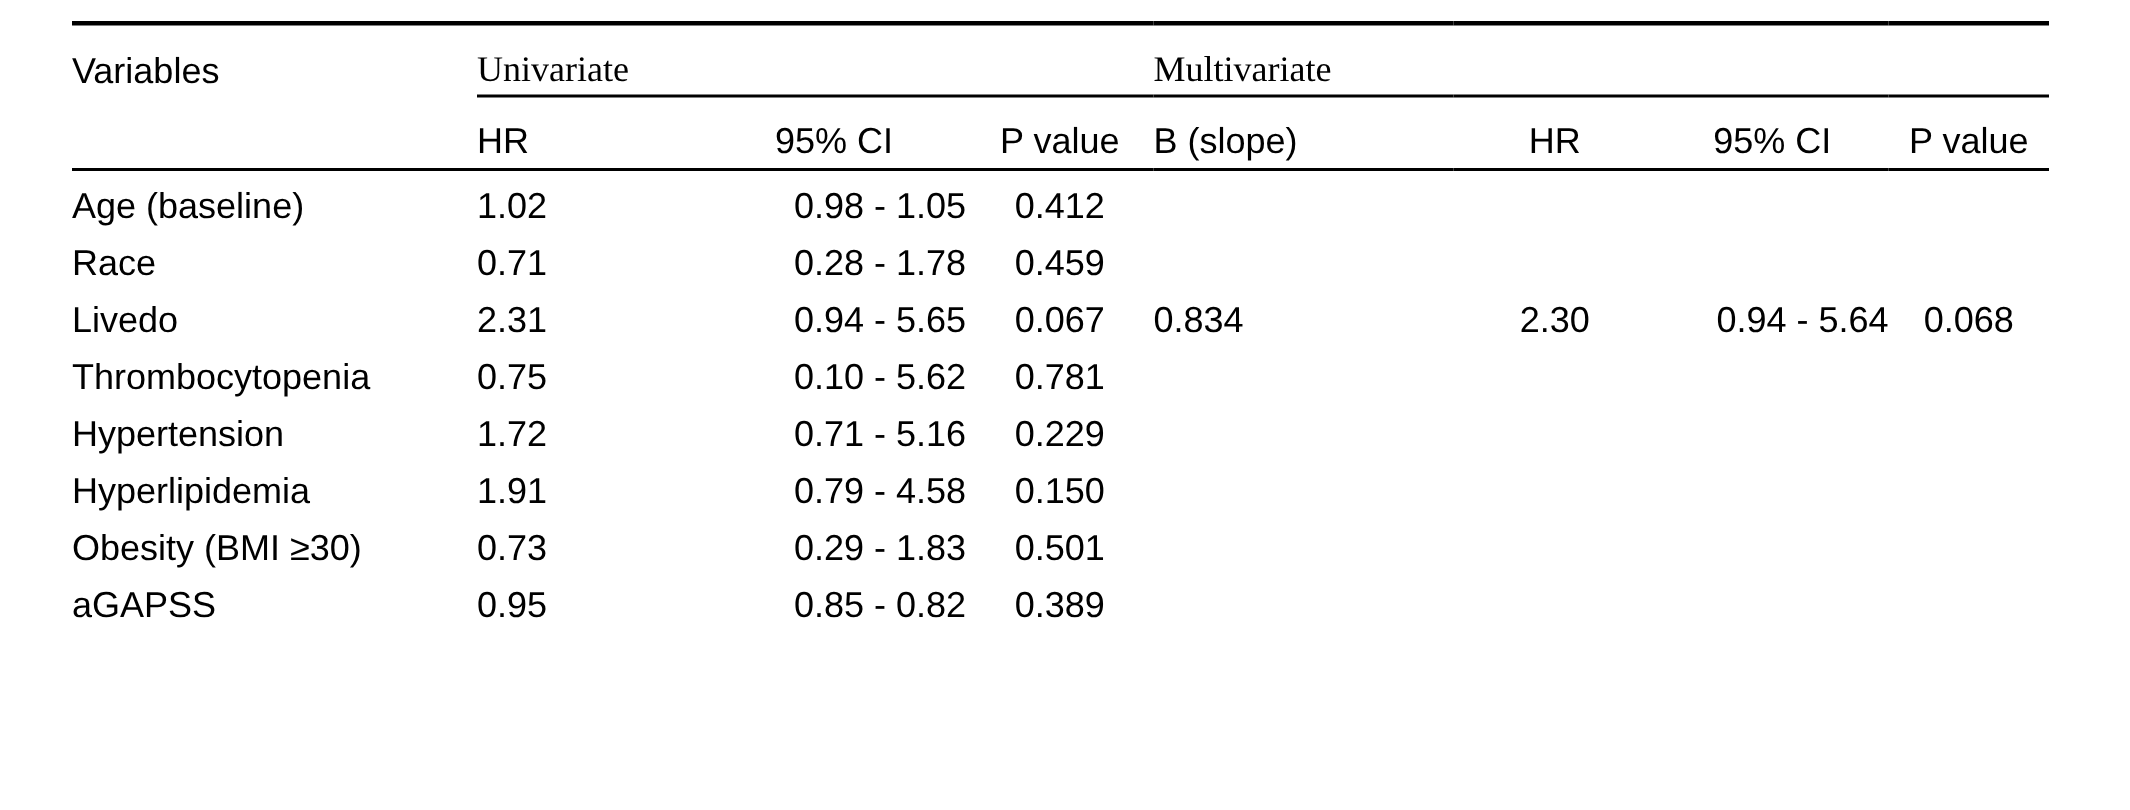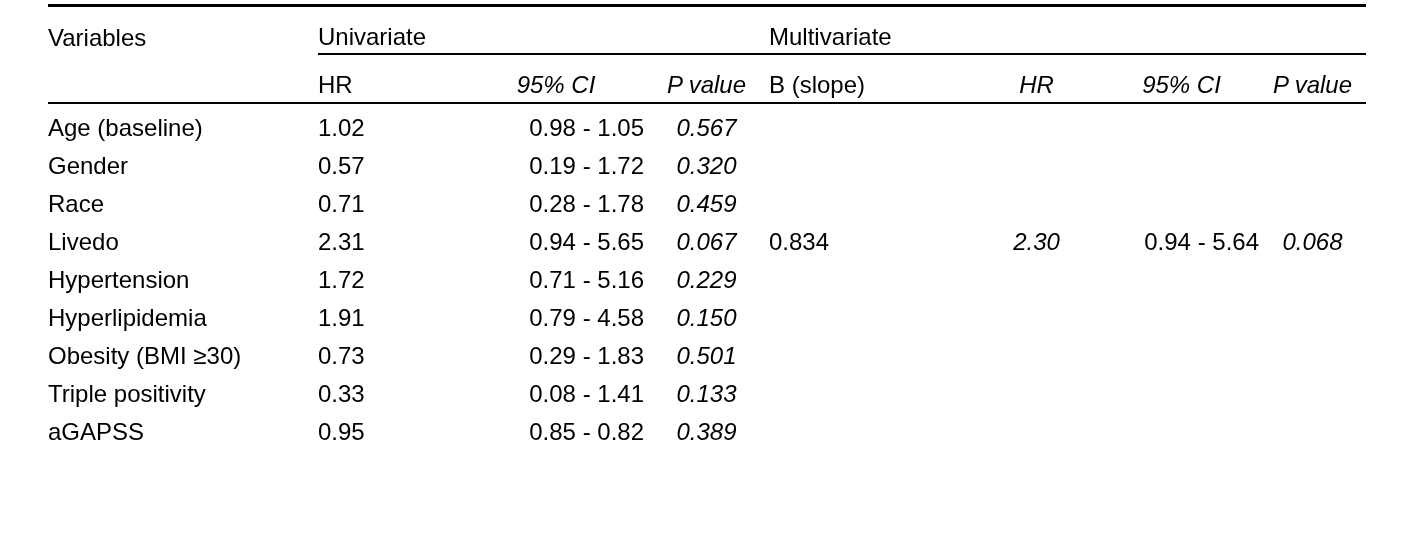--- a/index.html
+++ b/index.html
@@ -12,21 +12,21 @@
     height: 540px;
     font-family: "Liberation Sans", sans-serif;
     color: #000000;
     overflow: hidden;
   }
   .page {
     position: relative;
     width: 1420px;
     height: 540px;
     box-sizing: border-box;
-    padding: 4px 48px 0 48px;
+    padding: 14px 48px 0 48px;
   }
   table.stats {
     width: 1318px;
     border-collapse: collapse;
     font-size: 24px;
     table-layout: fixed;
   }
   table.stats td, table.stats th {
     padding: 0;
     font-weight: normal;
@@ -54,20 +54,21 @@
 
   
   tr.group-head td {
     height: 44px;
     font-size: 24px;
     padding-bottom: 2px;
   }
   tr.group-head td.grp-uni,
   tr.group-head td.grp-multi {
     border-bottom: 2px solid #000;
+    font-family: Liberation Serif, serif;
   }
 
   
   tr.sub-head td {
     height: 44px;
     padding-bottom: 3px;
     border-bottom: 2px solid #000;
     margin-top: 20px;
   }
 
@@ -79,21 +80,21 @@
   tr.data-row:first-of-type td {
     padding-top: 9px;
   }
   .spacer-row td {
     height: 10px;
     line-height: 0;
     font-size: 0;
   }
 
   .al { text-align: left; }
-  .ac { text-align: center; font-style: italic; }
+  .ac { text-align: center; }
   .ci { text-align: right; }
 </style>
 </head>
 <body>
 
 <div class="page">
   <table class="stats">
     <colgroup>
       <col class="c-var">
       <col class="c-uhr">
@@ -121,31 +122,21 @@
         <td class="al">B (slope)</td>
         <td class="ac">HR</td>
         <td class="ac">95% CI</td>
         <td class="ac">P value</td>
       </tr>
 
       <tr class="data-row">
         <td class="al">Age (baseline)</td>
         <td class="al">1.02</td>
         <td class="ci">0.98 - 1.05</td>
-        <td class="ac">0.567</td>
-        <td class="al"></td>
-        <td class="ac"></td>
-        <td class="ci"></td>
-        <td class="ac"></td>
-      </tr>
-      <tr class="data-row">
-        <td class="al">Gender</td>
-        <td class="al">0.57</td>
-        <td class="ci">0.19 - 1.72</td>
-        <td class="ac">0.320</td>
+        <td class="ac">0.412</td>
         <td class="al"></td>
         <td class="ac"></td>
         <td class="ci"></td>
         <td class="ac"></td>
       </tr>
       <tr class="data-row">
         <td class="al">Race</td>
         <td class="al">0.71</td>
         <td class="ci">0.28 - 1.78</td>
         <td class="ac">0.459</td>
@@ -158,20 +149,30 @@
         <td class="al">Livedo</td>
         <td class="al">2.31</td>
         <td class="ci">0.94 - 5.65</td>
         <td class="ac">0.067</td>
         <td class="al">0.834</td>
         <td class="ac">2.30</td>
         <td class="ci">0.94 - 5.64</td>
         <td class="ac">0.068</td>
       </tr>
       <tr class="data-row">
+        <td class="al">Thrombocytopenia</td>
+        <td class="al">0.75</td>
+        <td class="ci">0.10 - 5.62</td>
+        <td class="ac">0.781</td>
+        <td class="al"></td>
+        <td class="ac"></td>
+        <td class="ci"></td>
+        <td class="ac"></td>
+      </tr>
+      <tr class="data-row">
         <td class="al">Hypertension</td>
         <td class="al">1.72</td>
         <td class="ci">0.71 - 5.16</td>
         <td class="ac">0.229</td>
         <td class="al"></td>
         <td class="ac"></td>
         <td class="ci"></td>
         <td class="ac"></td>
       </tr>
       <tr class="data-row">
@@ -188,30 +189,20 @@
         <td class="al">Obesity (BMI ≥30)</td>
         <td class="al">0.73</td>
         <td class="ci">0.29 - 1.83</td>
         <td class="ac">0.501</td>
         <td class="al"></td>
         <td class="ac"></td>
         <td class="ci"></td>
         <td class="ac"></td>
       </tr>
       <tr class="data-row">
-        <td class="al">Triple positivity</td>
-        <td class="al">0.33</td>
-        <td class="ci">0.08 - 1.41</td>
-        <td class="ac">0.133</td>
-        <td class="al"></td>
-        <td class="ac"></td>
-        <td class="ci"></td>
-        <td class="ac"></td>
-      </tr>
-      <tr class="data-row">
         <td class="al">aGAPSS</td>
         <td class="al">0.95</td>
         <td class="ci">0.85 - 0.82</td>
         <td class="ac">0.389</td>
         <td class="al"></td>
         <td class="ac"></td>
         <td class="ci"></td>
         <td class="ac"></td>
       </tr>
 

